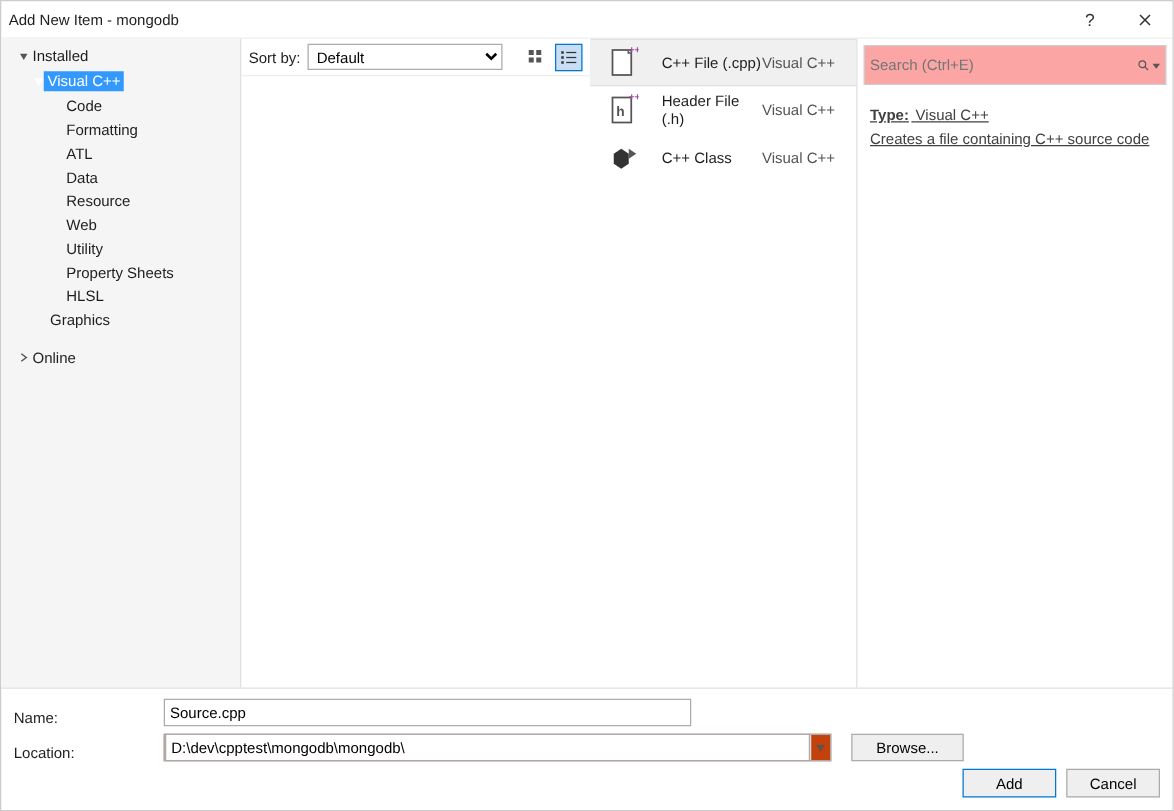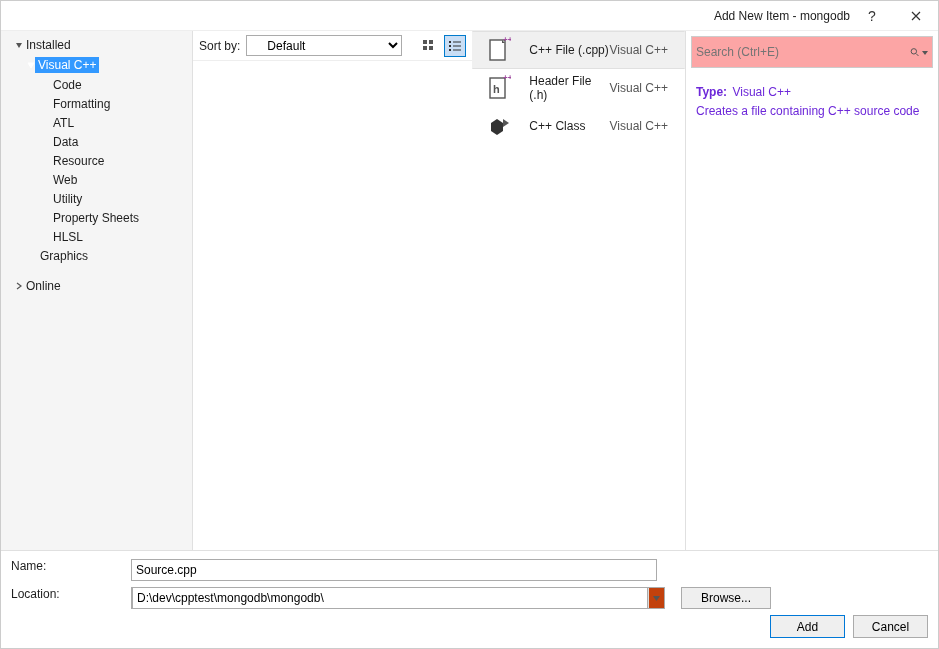--- a/index.html
+++ b/index.html
@@ -1,19 +1,19 @@
 <!DOCTYPE html>
 <html><head>
   <meta charset="utf-8">
   <style>
     * { box-sizing: border-box; margin: 0; padding: 0; font-family: "Segoe UI", Tahoma, sans-serif; }
     body { background: #fff; width: 939px; height: 649px; overflow: hidden; font-size: 12px; color: #1e1e1e; display: flex; flex-direction: column; border: 1px solid #ccc; }
 
     
-    .titlebar { height: 30px; display: flex; align-items: center; padding: 0 0 0 26px; border-bottom: 1px solid #eee; text-align: right; }
+    .titlebar { height: 30px; display: flex; align-items: center; padding: 0 0 0 6px; border-bottom: 1px solid #eee; }
     .titlebar .title { flex: 1; font-size: 12px; }
     .titlebar .winbtn { width: 44px; height: 30px; display: flex; align-items: center; justify-content: center; cursor: pointer; }
     .titlebar .help { font-size: 14px; color: #333; }
     .titlebar .close svg { width: 10px; height: 10px; }
 
     
     .mainrow { flex: 1; display: flex; min-height: 0; }
 
     
     .sidebar { width: 192px; background: #f5f5f5; border-right: 1px solid #e0e0e0; padding: 4px 0; text-align: right; }
@@ -24,45 +24,45 @@
     .tree-item.selected-wrap { padding-left: 24px; }
     .tree-item.selected .lbl { background: #3399ff; color: #fff; }
     .sub-item { padding-left: 52px; height: 19px; display: flex; align-items: center; cursor: pointer; }
     .root-item { padding-left: 12px; height: 20px; display: flex; align-items: center; cursor: pointer; }
     .caret svg { width: 8px; height: 8px; }
 
     
     .center { flex: 1; display: flex; flex-direction: row; }
     .toolbar { height: 30px; display: flex; align-items: center; gap: 4px; padding: 0 6px; border-bottom: 1px solid #eee; }
     .toolbar .sortlbl { margin-right: 2px; }
-    .toolbar select { height: 21px; width: 156px; font-size: 12px; border: 1px solid #ababab; background: #fff; padding: 0 16px; }
+    .toolbar select { height: 21px; width: 156px; font-size: 12px; border: 1px solid #ababab; background: #fff; padding: 0 2px; }
     .toolbar .viewbtn { width: 22px; height: 22px; display: flex; align-items: center; justify-content: center; cursor: pointer; border: 1px solid transparent; }
     .toolbar .viewbtn.active { border-color: #007acc; background: #c9def5; }
 
     .item-list { flex: 1; overflow: auto; }
     .list-row { height: 38px; display: flex; align-items: center; padding: 0 12px; cursor: pointer; border: 1px solid transparent; }
     .list-row.selected { background: #f0f0f0; border-top-color: #e0e0e0; border-bottom-color: #e0e0e0; }
     .list-row .icon { width: 28px; height: 28px; display: flex; align-items: center; justify-content: center; margin-right: 16px; }
     .list-row .name { flex: 1; }
     .list-row .lang { color: #555; padding-right: 4px; }
 
     
     .rightpane { width: 253px; border-left: 1px solid #e0e0e0; display: flex; flex-direction: column; }
     .searchbox { margin: 5px 5px 3px 5px; height: 22px; border: 1px solid #ccc; display: flex; align-items: center; padding: 15px 4px; background: #fca5a5; }
     .searchbox input { flex: 1; border: none; outline: none; font-size: 12px; color: #555; background: transparent; }
     .searchbox .sicon { width: 18px; display: flex; align-items: center; justify-content: center; }
-    .detail { padding: 12px 10px; font-size: 12px; color: #6d28d9; line-height: 1.6; }
+    .detail { padding: 12px 10px; font-size: 12px; color: #404040; line-height: 1.6; text-decoration: underline; }
     .detail .typelbl { font-weight: bold; margin-right: 2px; }
 
     
     .bottom { border-top: 1px solid #e0e0e0; padding: 8px 10px 10px 10px; }
-    .form-row { display: flex; align-items: flex-start; margin-bottom: 6px; }
+    .form-row { display: flex; align-items: flex-end; margin-bottom: 6px; }
     .form-row .flabel { width: 120px; }
     .form-row input[type="text"] { height: 22px; border: 1px solid #ababab; padding: 0 4px; font-size: 12px; outline: none; }
-    .name-input { width: 526px; }
+    .name-input { width: 422px; }
     .loc-box { width: 534px; height: 22px; border: 1px solid #ababab; display: flex; align-items: center; background: #c2410c; }
     .loc-box input { flex: 1; border: none; outline: none; padding: 0 4px; font-size: 12px; height: 20px; }
     .loc-box .dd { width: 16px; height: 20px; display: flex; align-items: center; justify-content: center; border-left: 1px solid #ddd; cursor: pointer; }
     .browse-btn { width: 90px; height: 22px; margin-left: 16px; border: 1px solid #ababab; background: #efefef; cursor: pointer; font-size: 12px; }
 
     .button-row { display: flex; justify-content: flex-end; gap: 8px; margin-top: 2px; }
     .dlg-btn { width: 75px; height: 23px; border: 1px solid #ababab; background: #efefef; cursor: pointer; font-size: 12px; }
     .dlg-btn.primary { border-color: #0078d7; }
   </style>
 </head>

